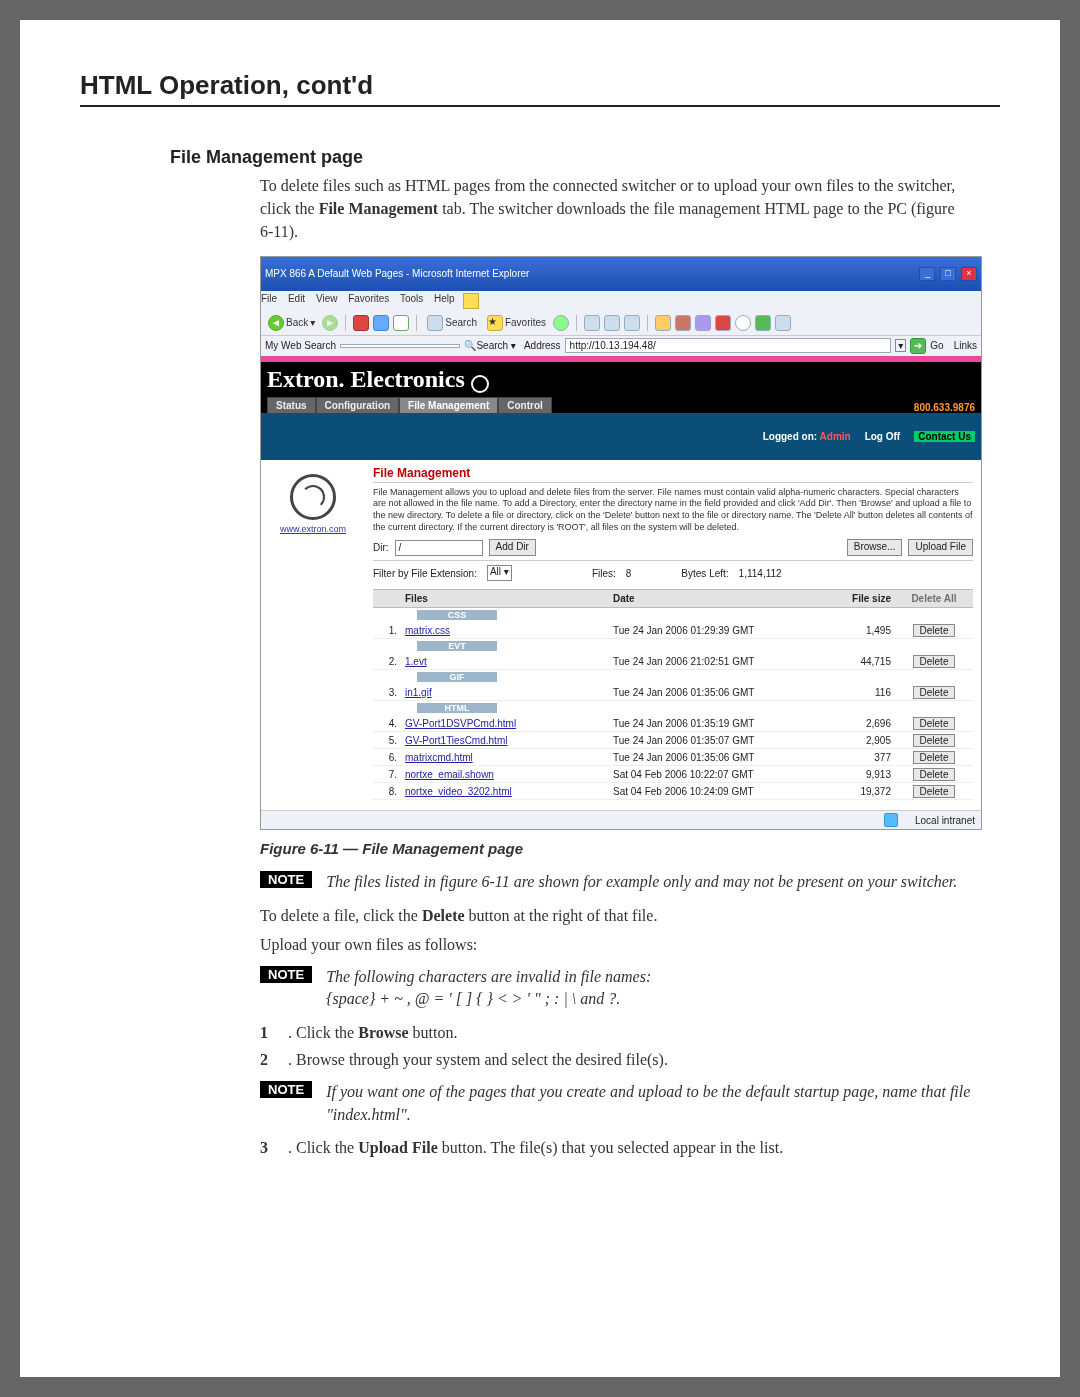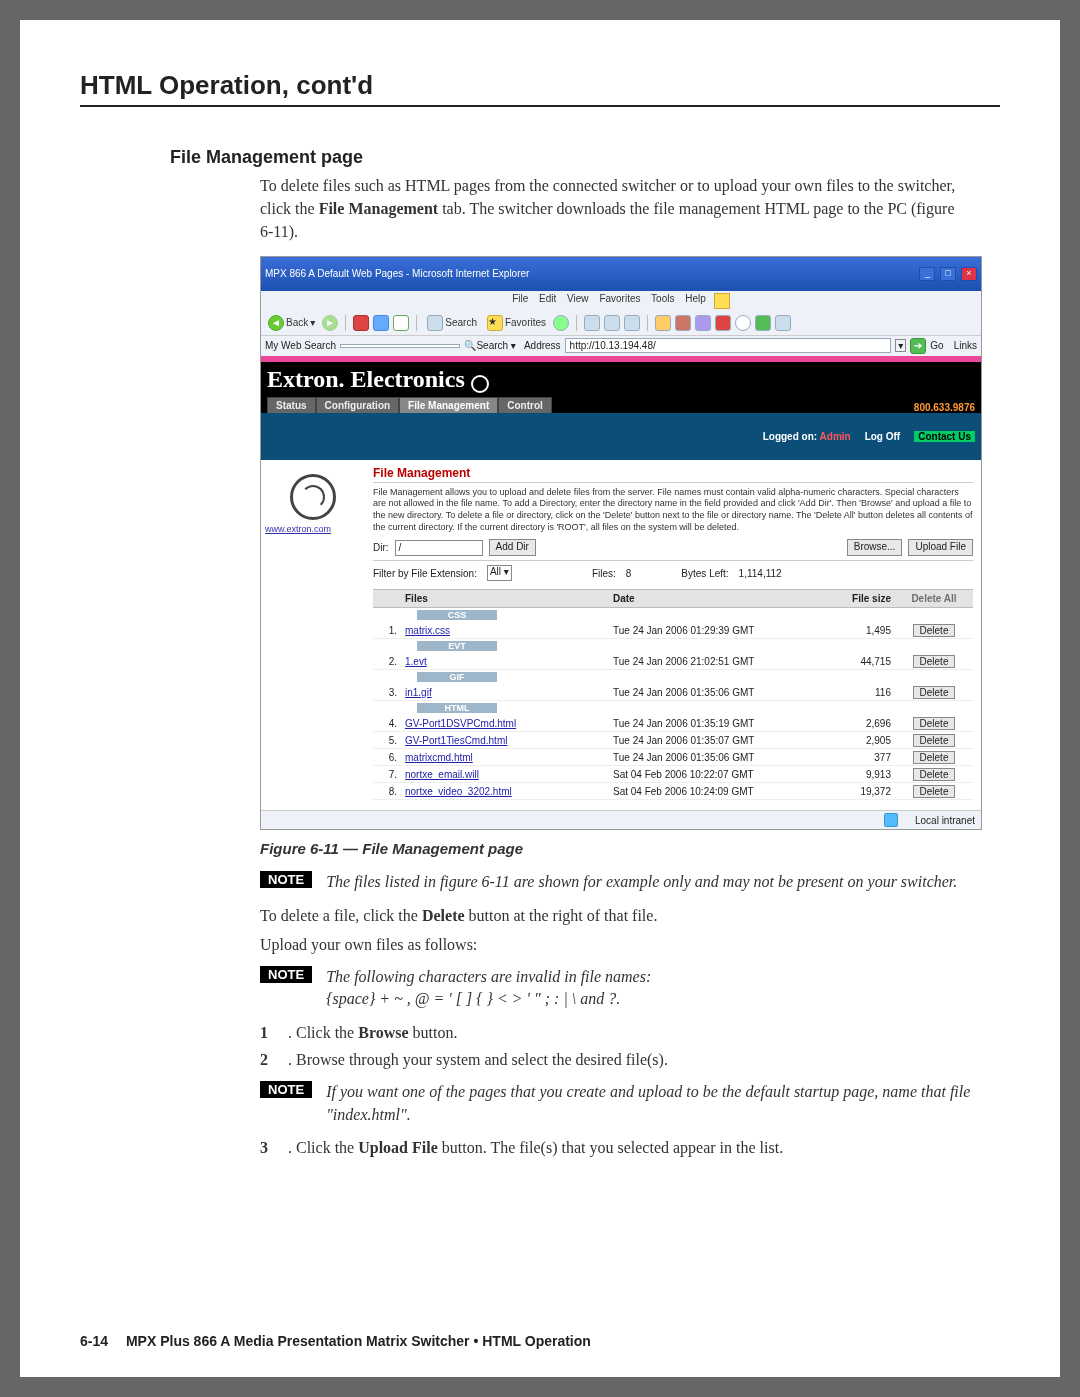--- a/index.html
+++ b/index.html
@@ -120,21 +120,21 @@
     line-height: 11px;
     font-size: 9px;
   }
   .titlebar .winbtns .close { background: #d34; }
   .menubar {
     background: #eef2f8;
     padding: 2px 0;
     color: #333;
     font-size: 10px;
     display: flex;
-    justify-content: center;
+    justify-content: flex-start;
   }
   .menubar .left span { margin-right: 8px; }
   .toolbar {
     background: #eef2f8;
     padding: 3px 4px;
     display: flex;
     align-items: center;
     gap: 4px;
     border-bottom: 1px solid #ccc;
     color: #333;
@@ -185,21 +185,21 @@
     background:#0b4f78; color:#fff; display:flex; justify-content:flex-end; gap:14px;
     padding:18px 6px; font-size:10px; font-family:Arial; font-weight:bold;
   }
   .statusrow .admin{ color:#f55; }
   .statusrow .logoff{ color:#fff; }
   .statusrow .contact{ background:#0c6; color:#000; padding:0 4px; }
   .content-area {
     display:flex; background:#fff;
   }
   .leftcol {
-    width:96px; padding:10px 4px; color:#33a; font-size:9px;
+    width:96px; text-align:center; padding:10px 4px; color:#33a; font-size:9px;
   }
   .leftcol .swirl2 { width:40px; height:40px; border:3px solid #444; border-radius:50%; margin:4px auto; position:relative;}
   .leftcol .swirl2::after{content:""; position:absolute; left:8px; top:8px; width:20px; height:20px; border:2px solid #444; border-radius:50%; border-left-color:transparent; border-bottom-color:transparent;}
   .rightcol { flex:1; padding:6px 8px 10px 8px; }
   .fm-title { color:#b00; font-weight:bold; font-size:12px; font-family:Arial; margin-bottom:4px; border-bottom:1px solid #ccc; padding-bottom:2px;}
   .fm-desc { font-size:9px; color:#333; line-height:1.3; margin-bottom:6px; }
   .fm-controls { display:flex; align-items:center; gap:6px; margin:4px 0; font-size:10px; border-bottom:1px solid #ccc; padding-bottom:4px;}
   .fm-controls .inp { border:1px solid #888; background:#fff; padding:0 3px; height:14px; line-height:14px; font-size:10px;}
   .fm-controls .dir { width:80px; }
   .fm-controls .btn2 { border:1px solid #888; background:#e8e8e8; padding:0 6px; height:15px; line-height:14px; font-size:10px;}
@@ -392,21 +392,21 @@
               </div>
               <div class="row">
                 <div class="idx">6.</div>
                 <div class="col-files"><span class="fname">matrixcmd.html</span></div>
                 <div class="col-date">Tue 24 Jan 2006 01:35:06 GMT</div>
                 <div class="col-size">377</div>
                 <div class="col-act"><span class="del">Delete</span></div>
               </div>
               <div class="row">
                 <div class="idx">7.</div>
-                <div class="col-files"><span class="fname">nortxe_email.will</span></div>
+                <div class="col-files"><span class="fname">nortxe_email.shown</span></div>
                 <div class="col-date">Sat 04 Feb 2006 10:22:07 GMT</div>
                 <div class="col-size">9,913</div>
                 <div class="col-act"><span class="del">Delete</span></div>
               </div>
               <div class="row">
                 <div class="idx">8.</div>
                 <div class="col-files"><span class="fname">nortxe_video_3202.html</span></div>
                 <div class="col-date">Sat 04 Feb 2006 10:24:09 GMT</div>
                 <div class="col-size">19,372</div>
                 <div class="col-act"><span class="del">Delete</span></div>
@@ -453,18 +453,14 @@
   <div class="note-row">
     <span class="note-badge">NOTE</span>
     <span class="note-text">If you want one of the pages that you create and upload to be the default startup page, name that file "index.html".</span>
   </div>
 
   <div class="step">
     <span class="num">3</span>
     <span><span>.   Click the </span><span class="bold">Upload File</span><span> button.  The file(s) that you selected appear in the list.</span></span>
   </div>
 
-  <div class="footer">
-    <span class="pagenum">6-14</span>
-    <span>MPX Plus 866 A Media Presentation Matrix Switcher • HTML Operation</span>
-  </div>
 
 </div>
 
 </body></html>

